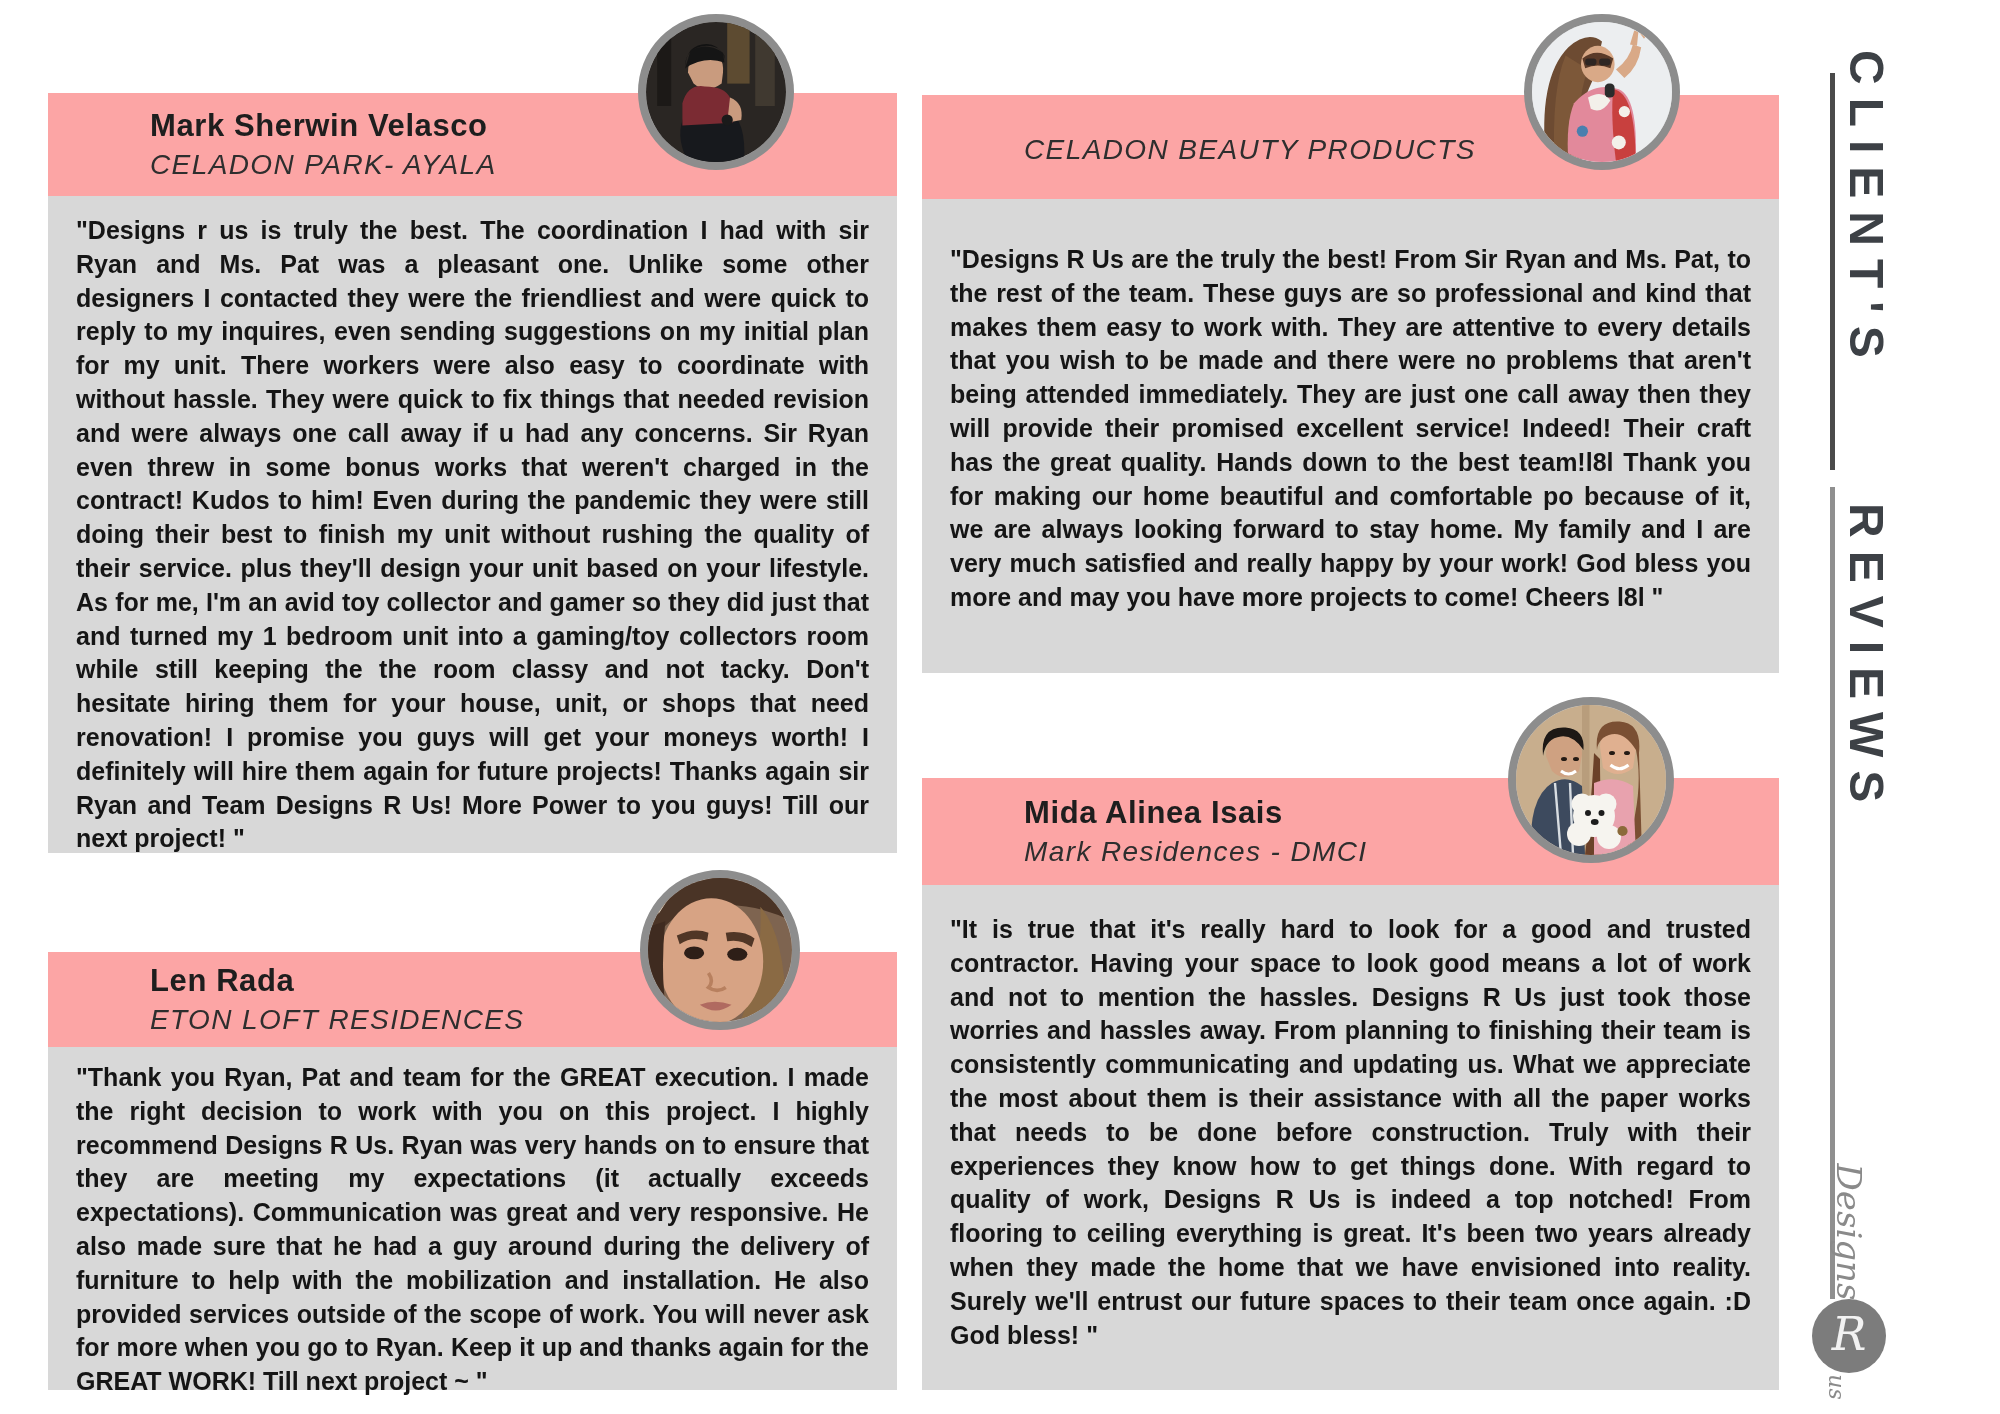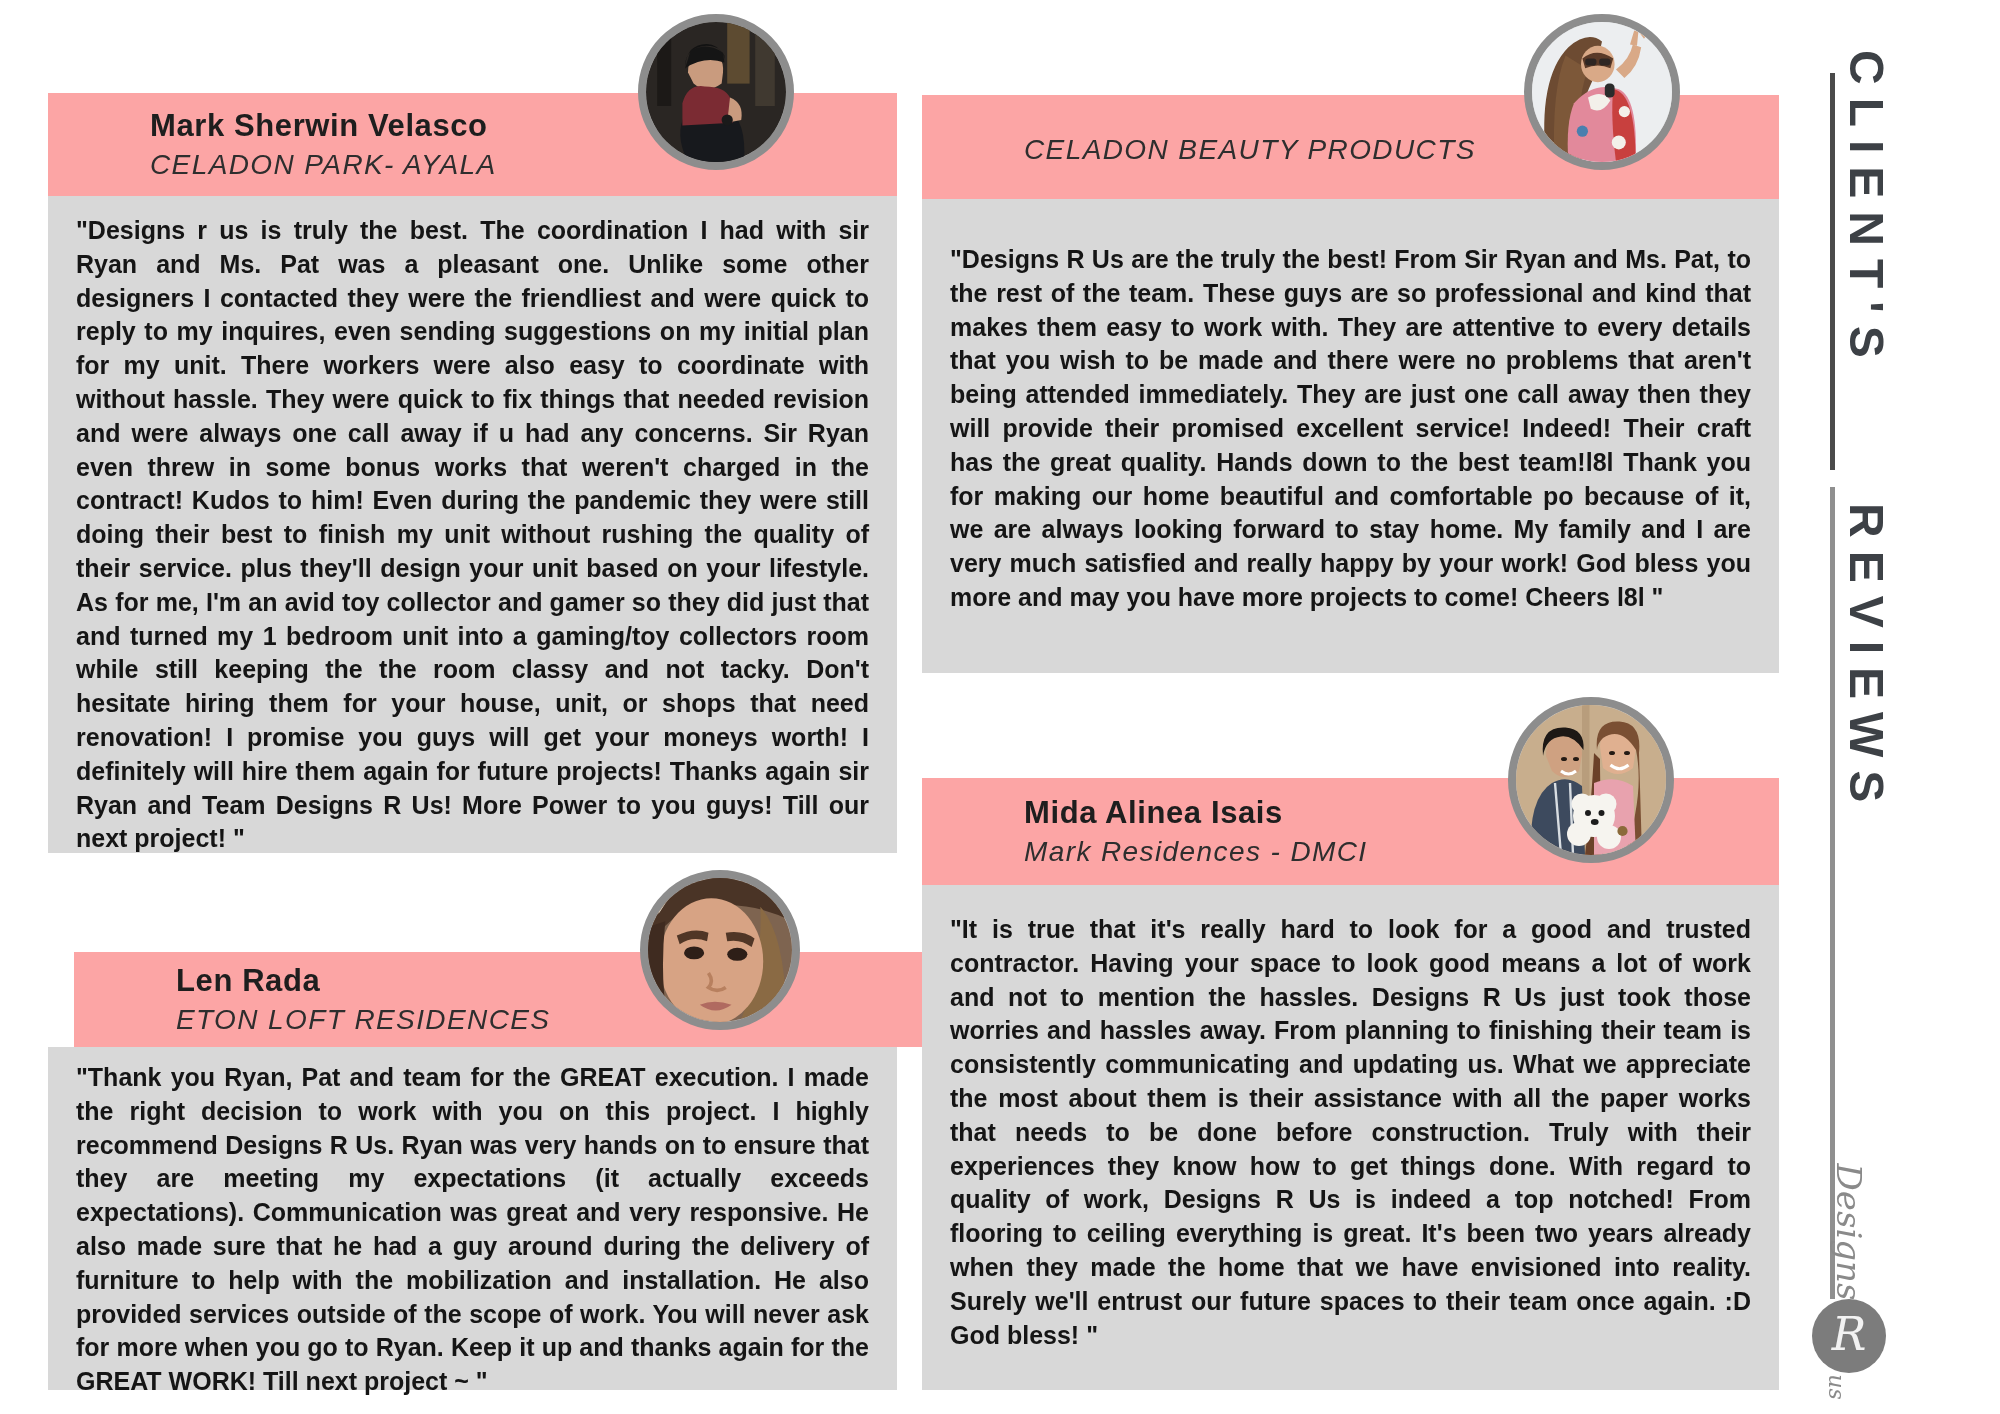--- a/index.html
+++ b/index.html
@@ -23,21 +23,21 @@
     position:absolute;background:#d8d8d8;box-sizing:border-box;padding:0 28px;
   }
   .quote{
     font-size:25px;font-weight:bold;color:#151515;line-height:33.8px;
     text-align:justify;margin:0;
   }
   .c1-header{left:48px;top:93px;width:849px;height:103px;}
   .c1-body  {left:48px;top:196px;width:849px;height:657px;padding-top:18px;}
   .c2-header{left:922px;top:95px;width:857px;height:104px;}
   .c2-body  {left:922px;top:199px;width:857px;height:474px;padding-top:44px;}
-  .c3-header{left:48px;top:952px;width:849px;height:95px;margin-left:26px;}
+  .c3-header{left:48px;top:952px;width:849px;height:95px;}
   .c3-body  {left:48px;top:1047px;width:849px;height:343px;padding-top:14px;}
   .c4-header{left:922px;top:778px;width:857px;height:107px;}
   .c4-body  {left:922px;top:885px;width:857px;height:505px;padding-top:28px;}
   
   .avatar{
     position:absolute;border-radius:50%;border:8px solid #8d8d8d;
     overflow:hidden;background:#cfcfcf;z-index:5;
   }
   .avatar svg{display:block;width:100%;height:100%;}
   .av1{left:638px;top:14px;width:140px;height:140px;}

